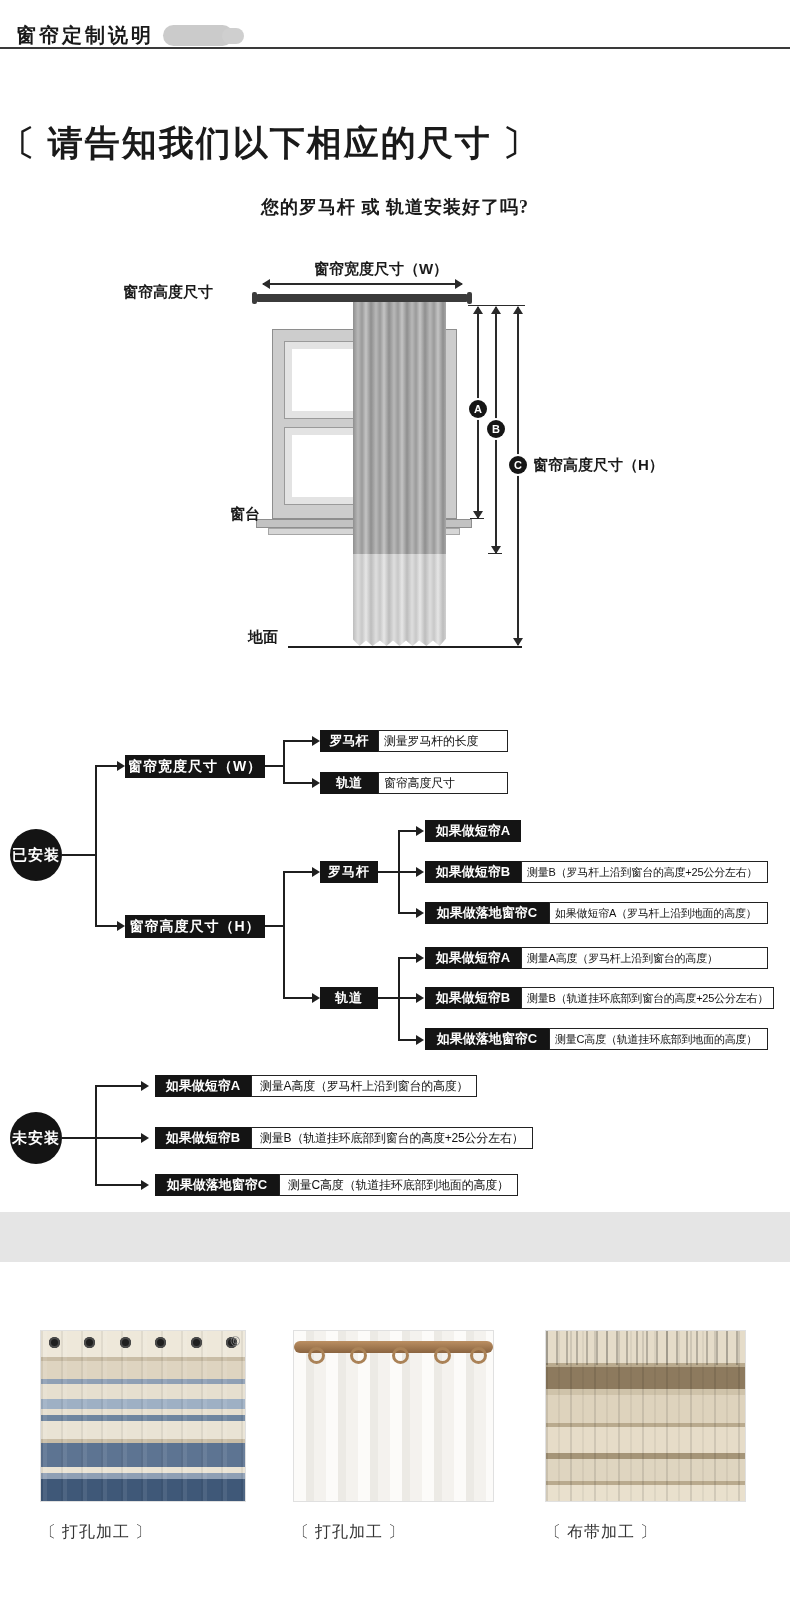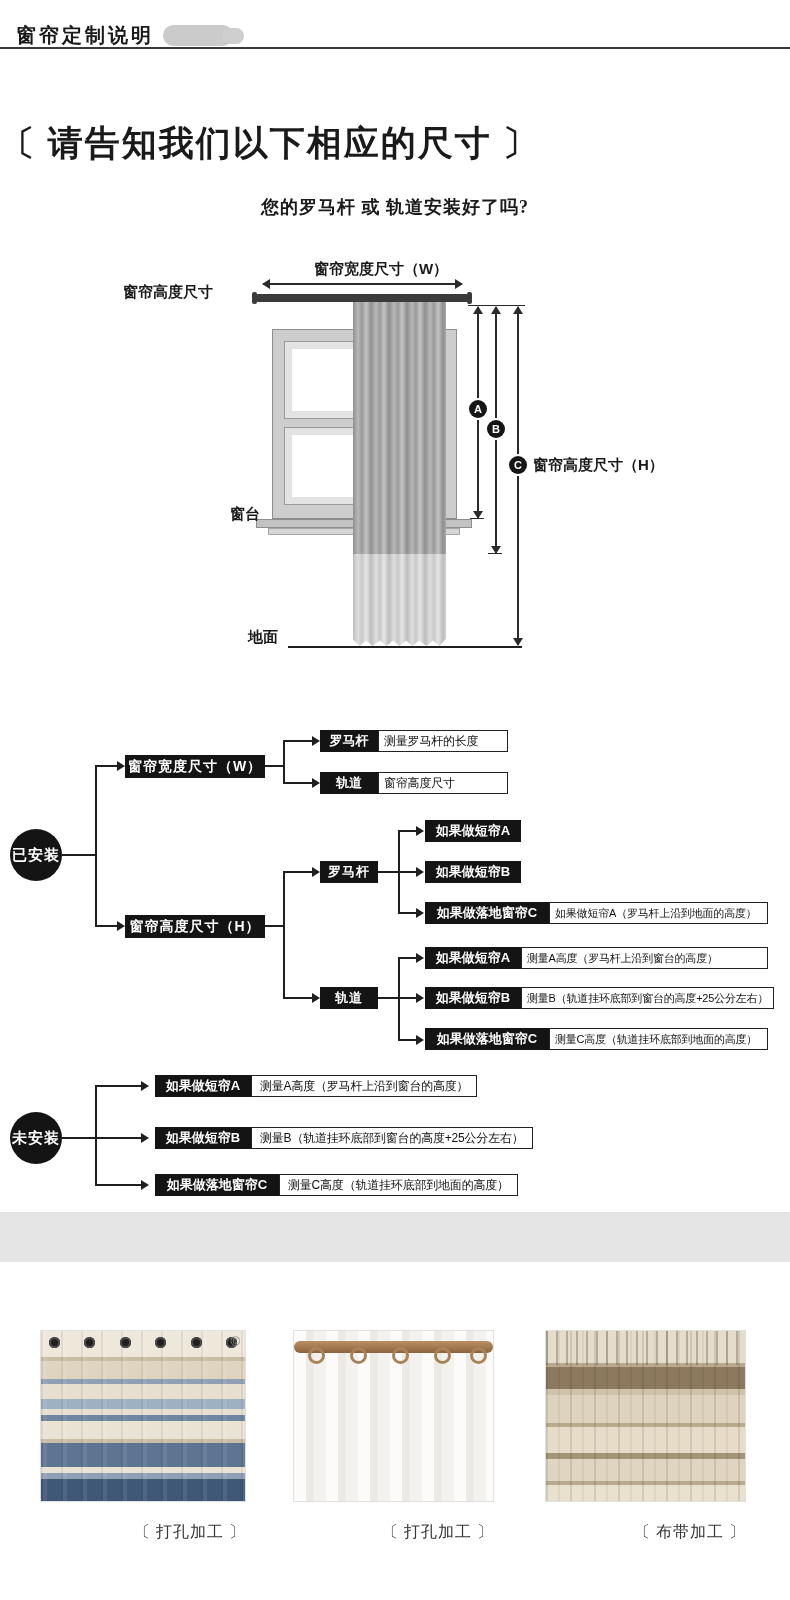--- a/index.html
+++ b/index.html
@@ -52,21 +52,21 @@
   .row-label { font-size:13px; letter-spacing:0; flex:none; }
   .desc-box { background:#fff; border:1px solid #222; color:#111; display:flex; align-items:center; padding:8px 5px; font-size:11px; white-space:nowrap; letter-spacing:-0.2px; }
   .row-fixed .desc-box { flex:1; }
   .row-auto .desc-box { font-size:12px; padding:0 8px; }
 
   
   .band { position:absolute; left:0; top:1212px; width:790px; height:50px; background:#e5e5e5; }
 
   
   .photo { position:absolute; top:1330px; height:172px; border:1px solid #e0e0e0; overflow:hidden; }
-  .caption { position:absolute; top:1522px; text-align:right; font-size:16px; letter-spacing:1px; color:#333; }
+  .caption { position:absolute; top:1522px; text-align:left; font-size:16px; letter-spacing:1px; color:#333; }
   .grommet-row { position:absolute; left:8px; right:8px; top:6px; display:flex; justify-content:space-between; }
   .grommet { width:11px; height:11px; border-radius:50%; background:#1f1f1f; box-shadow:inset 0 0 0 2px #4a4a4a; }
   .watermark { position:absolute; right:5px; top:3px; font-size:13px; color:#8a8a8a; }
   .rod2 { position:absolute; left:0; right:0; top:10px; height:12px; border-radius:6px; background:linear-gradient(180deg,#bb8f62,#8a6440); }
   .ring { position:absolute; top:16px; width:17px; height:17px; border:3px solid #aa8257; border-radius:50%; }
   .pleat-top { position:absolute; left:0; right:0; top:0; height:34px; background:repeating-linear-gradient(90deg,rgba(0,0,0,0.22) 0 2px,rgba(0,0,0,0) 2px 10px); }
 </style>
 </head>
 <body>
 
@@ -154,20 +154,21 @@
   <div class="hline" style="left:398px; top:871px; width:18px;"></div>
   <div class="arr" style="left:416px; top:867px;"></div>
   <div class="hline" style="left:398px; top:912px; width:18px;"></div>
   <div class="arr" style="left:416px; top:908px;"></div>
 
   <div class="flow-row row-fixed" style="left:425px; top:820px;">
     <div class="black-box row-label" style="width:96px;">如果做短帘A</div>
   </div>
   <div class="flow-row row-fixed" style="left:425px; top:861px;">
     <div class="black-box row-label" style="width:96px;">如果做短帘B</div>
+    <div class="desc-box">测量B（罗马杆上沿到窗台的高度+25公分左右）</div>
   </div>
   <div class="flow-row row-fixed" style="left:425px; top:902px;">
     <div class="black-box row-label" style="width:124px;">如果做落地窗帘C</div>
     <div class="desc-box">如果做短帘A（罗马杆上沿到地面的高度）</div>
   </div>
 
   <div class="black-box mid-box" style="left:320px; top:987px;">轨道</div>
   <div class="hline" style="left:378px; top:997px; width:20px;"></div>
   <div class="vline" style="left:398px; top:957px; height:83px;"></div>
   <div class="hline" style="left:398px; top:957px; width:18px;"></div>

